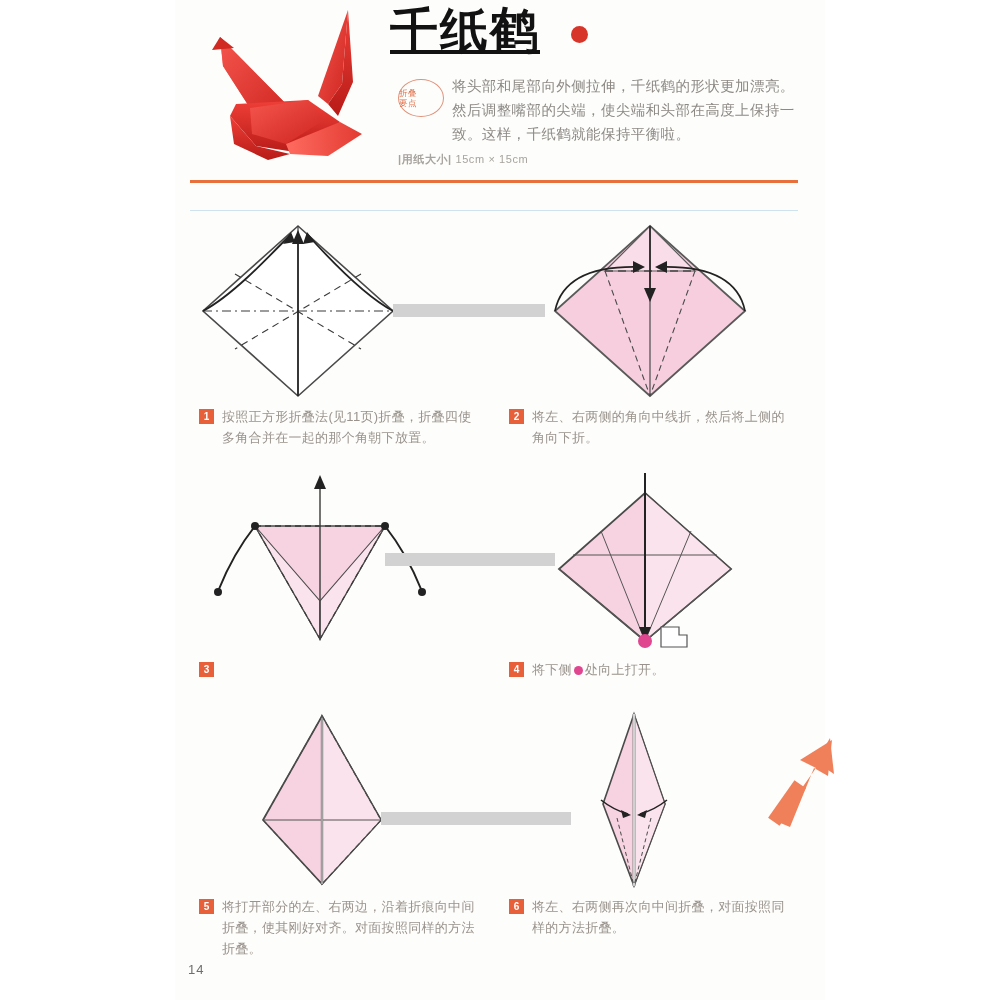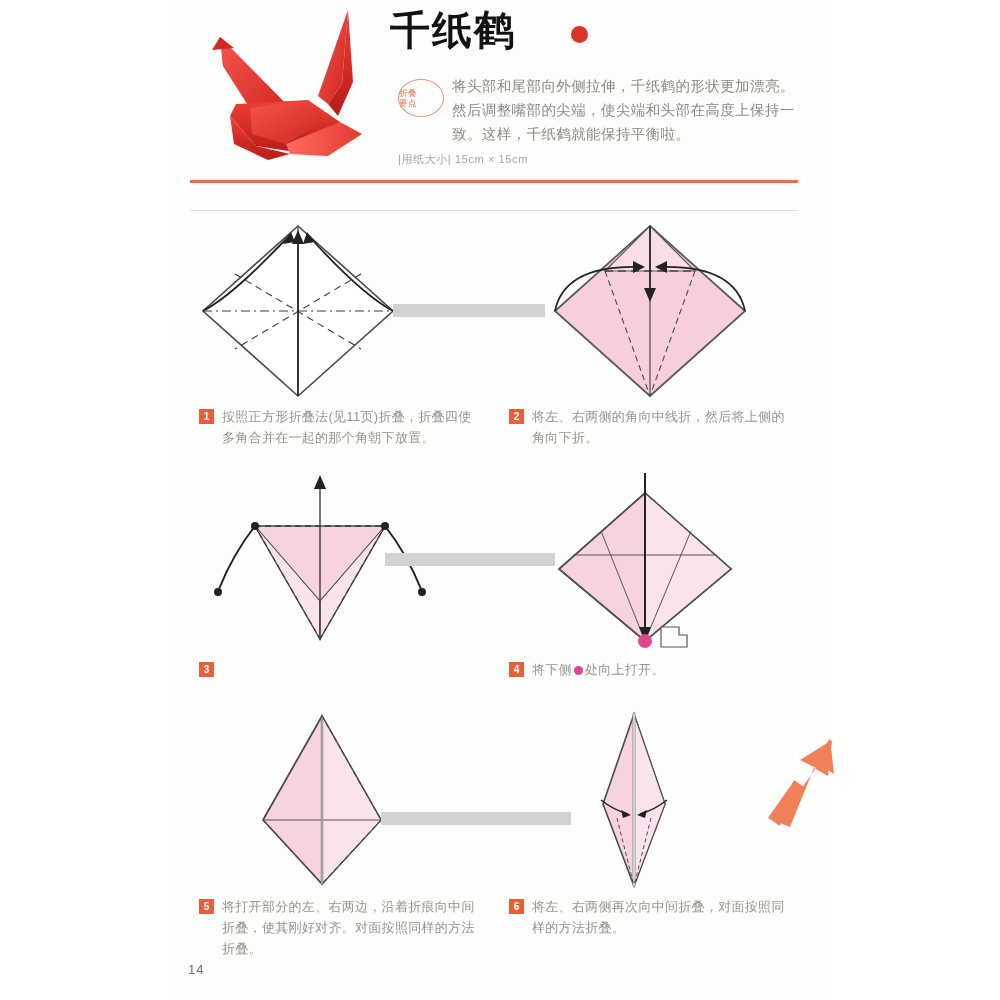--- a/index.html
+++ b/index.html
@@ -18,22 +18,23 @@
   .edge-l{position:absolute;left:0;top:0;width:175px;height:1000px;background:#ffffff;}
   .edge-r{position:absolute;right:0;top:0;width:175px;height:1000px;background:#ffffff;}
 
   
   .photo{
     position:absolute;left:190px;top:4px;width:195px;height:160px;
   }
   .title-zh{
     position:absolute;left:390px;top:2px;
     font-family:"DejaVu Sans",sans-serif;
-    font-weight:bold;font-size:40px;color:#121212;letter-spacing:2px;
+    font-weight:bold;font-size:48px;color:#121212;letter-spacing:2px;
     line-height:56px;
+    text-decoration:underline;
   }
   .title-en{
     position:absolute;left:600px;top:12px;
     font-family:"Liberation Serif","DejaVu Serif",serif;
     font-size:37px;color:#1a1a1a;letter-spacing:1.5px;
   }
   .title-dot{
     position:absolute;left:571px;top:26px;width:17px;height:17px;border-radius:50%;
     background:#d8352a;
   }
@@ -46,21 +47,21 @@
   .tip-badge span{font-size:8.5px;line-height:10px;letter-spacing:.5px;}
   .tip-text{
     position:absolute;left:452px;top:74px;width:345px;
     font-size:14.5px;line-height:24px;color:#8d8a86;letter-spacing:.4px;
     font-family:"DejaVu Sans",sans-serif;
   }
   .paper-size{
     position:absolute;left:398px;top:152px;
     font-size:11px;color:#a7a39e;letter-spacing:.6px;
   }
-  .paper-size b{font-weight:normal;text-align:center;}
+  .paper-size b{font-weight:bold;text-align:center;}
   .rule{
     position:absolute;left:190px;top:180px;width:608px;height:3px;
     background:#e8703c;
   }
   .rule-thin{
     position:absolute;left:190px;top:210px;width:608px;height:1px;
     background:#cfe3ef;
   }
 
   

